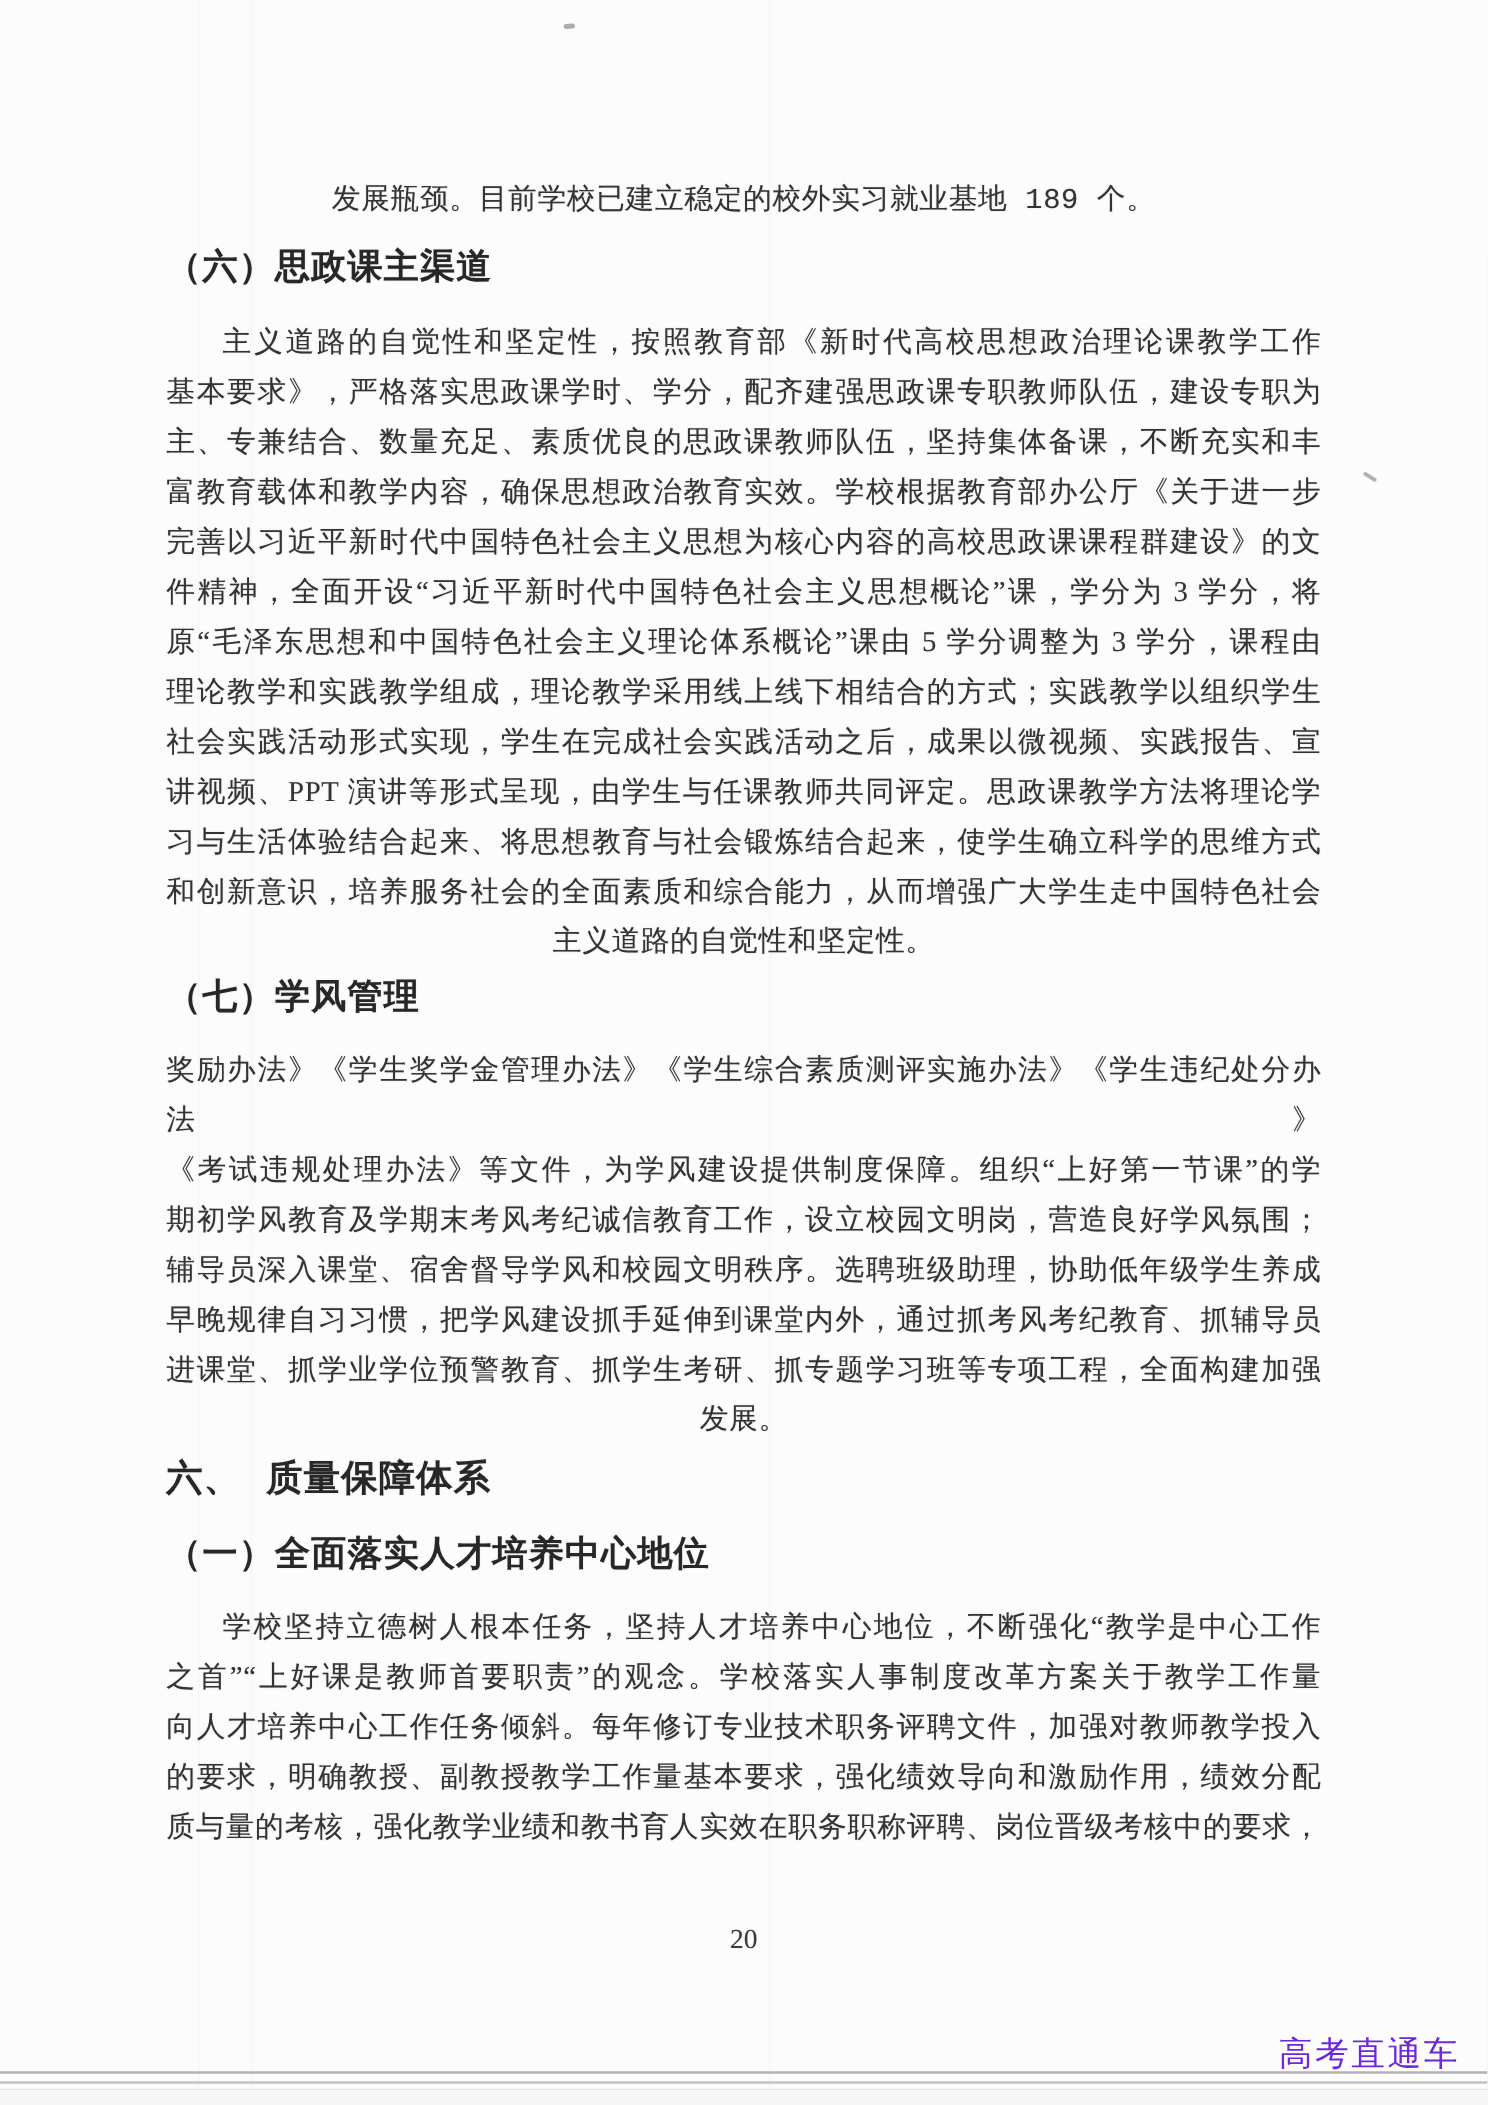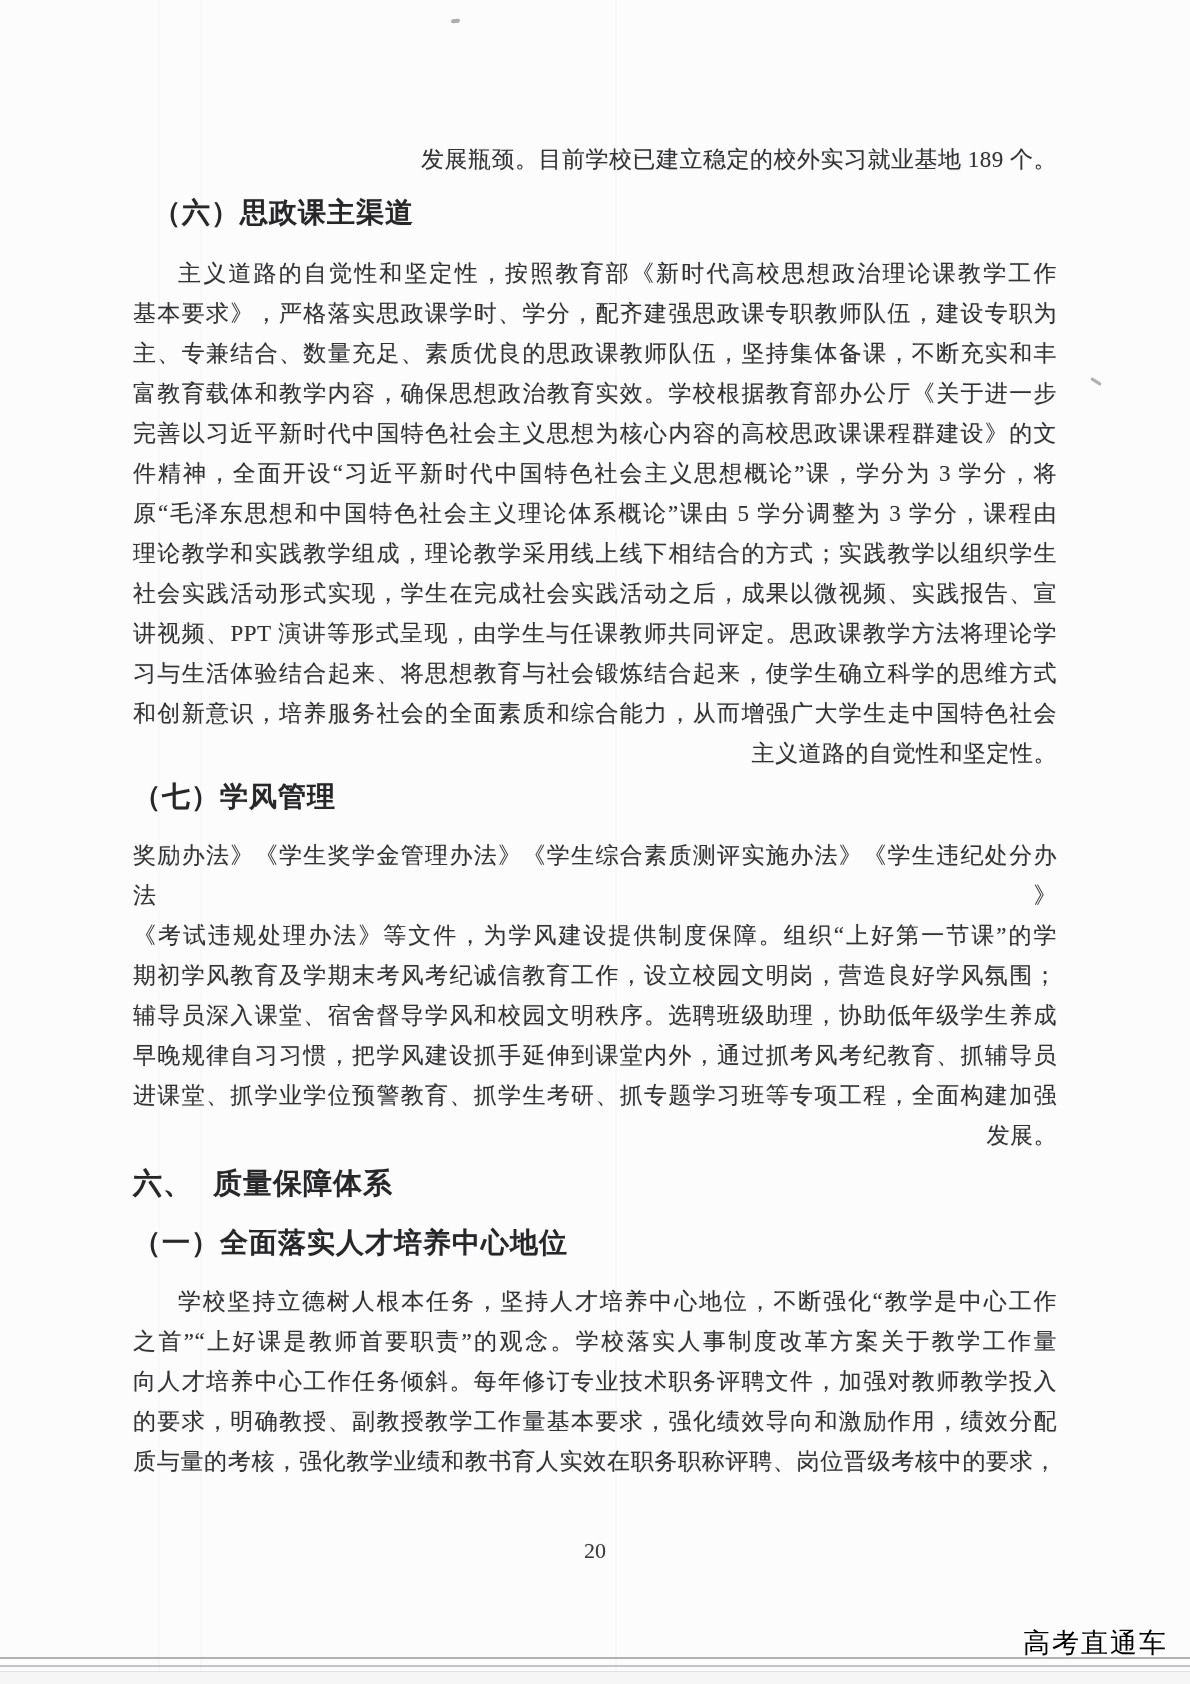--- a/index.html
+++ b/index.html
@@ -27,51 +27,51 @@
   .content {
     position:absolute; left:133px; top:140px; width:924px;
   }
   .p-line {
     font-size:23px; line-height:40px;
     text-align:justify; text-align-last:justify;
     color:#333336;
     text-shadow:0 0 1px rgba(51,51,54,0.30);
     letter-spacing:0.5px;
   }
-  .p-line.last-line { text-align:right; text-align-last:auto; }
+  .p-line.last-line { text-align:center; text-align-last:auto;font-family:Liberation Mono, monospace; }
   .p-line.first-line { text-indent:45px; }
 
   .heading-sub, .heading-chapter {
     font-family:"Liberation Sans","DejaVu Sans",sans-serif;
     font-weight:700;
     font-size:28px; line-height:38px;
     color:#27272a;
     text-align:left; text-align-last:auto;
     text-shadow:0 0 1px rgba(39,39,42,0.25);
     letter-spacing:1px;
   }
   .heading-chapter { font-size:29px; }
   .chapter-num { margin-right:20px; }
 
   
-  .blk-1 { margin-top:14px; margin-bottom:22px;margin-left:20px; }   
+  .blk-1 { margin-top:14px; margin-bottom:22px; }   
   .blk-3 { margin-top:4px;  margin-bottom:20px; }   
   .blk-5 { margin-top:8px;  margin-bottom:0; }      
   .blk-6 { margin-top:22px; margin-bottom:20px; }   
 
   .page-number {
     position:absolute; left:0; top:1538px; width:100%;
     text-align:center; font-size:22px; color:#3a3a3d;
     text-shadow:0 0 1px rgba(58,58,61,0.3);
   }
   .watermark {
     position:absolute; top:1628px; right:22px;
     font-family:"Liberation Sans","DejaVu Sans",sans-serif;
     font-size:27px; line-height:30px;
-    color:#000000;
+    color:#6d28d9;
     text-shadow:0 1px 0 rgba(255,255,255,0.9);
     letter-spacing:2px;
   }
   .rule { position:absolute; left:0; width:100%; }
   .rule-top    { top:1657px; height:2px; background:#b2b2b6; }
   .rule-bottom { top:1665px; height:2px; background:#c3c3c7; }
   .rule-shadow { top:1671px; height:1px; background:#e2e2e4; }
   .footer-strip {
     position:absolute; left:0; top:1672px; width:100%; height:12px;
     background:#f6f6f7;

